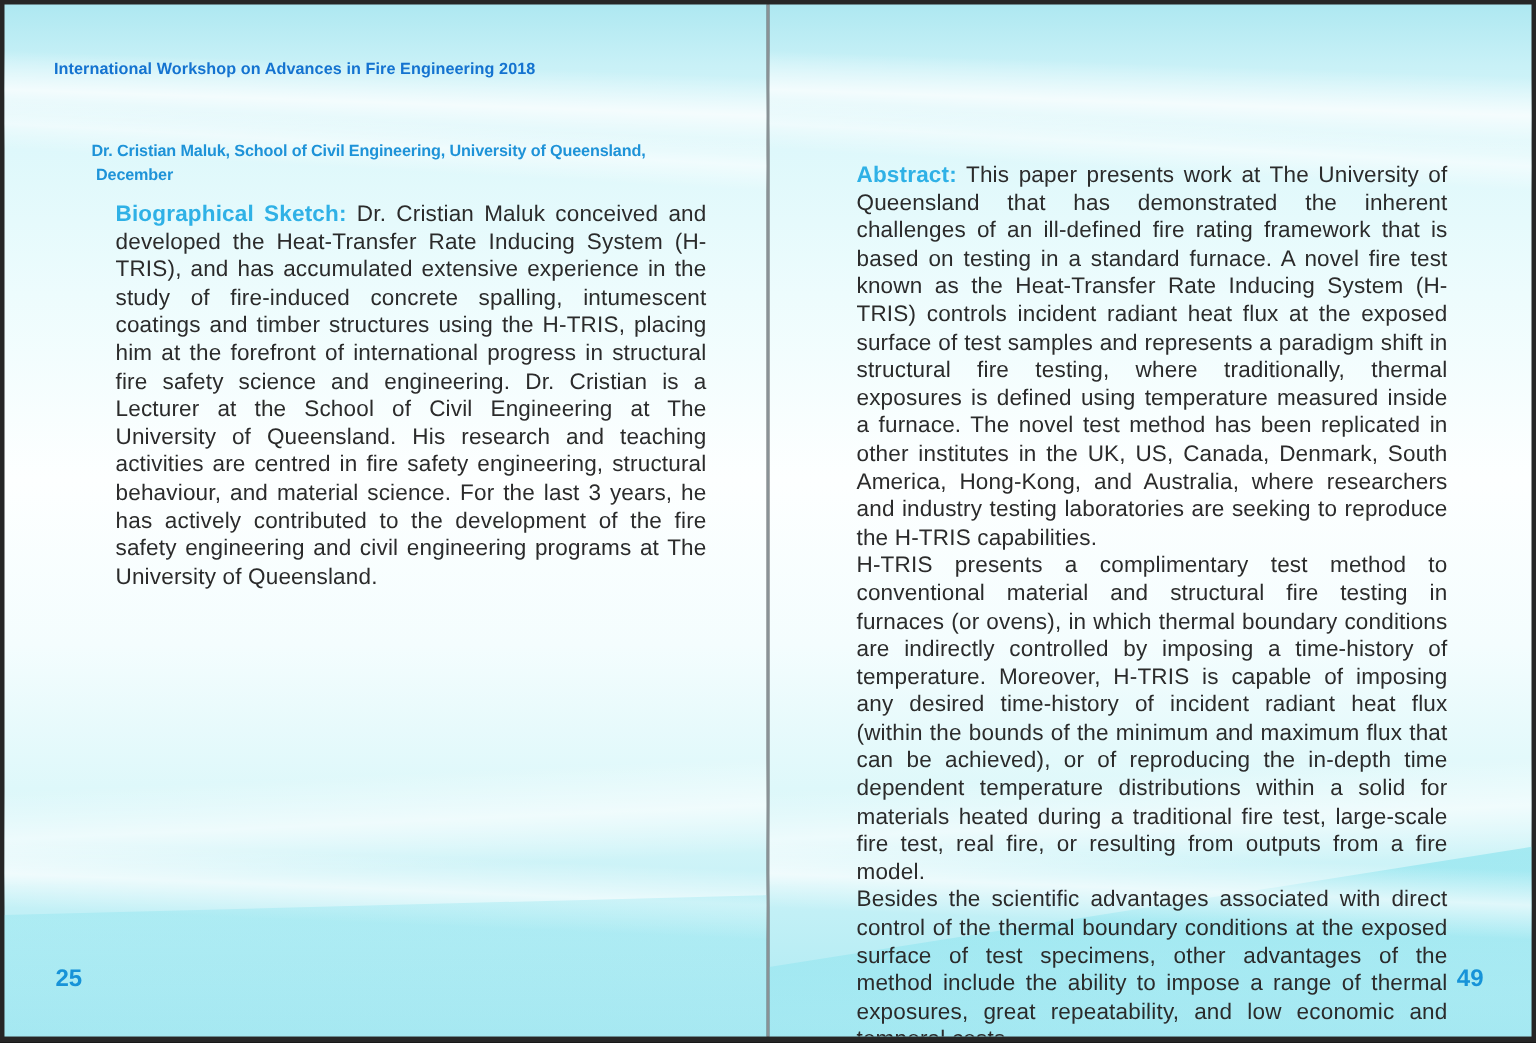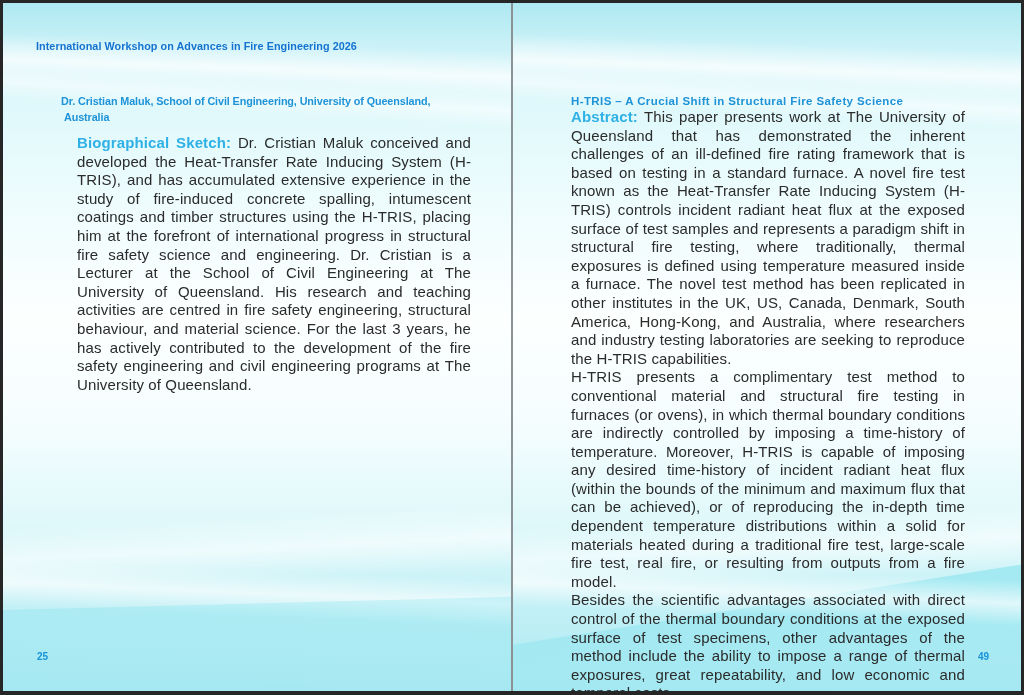--- a/index.html
+++ b/index.html
@@ -62,64 +62,63 @@
     position:absolute; left:58px; width:394px;
     font-size:15px; line-height:18.6px; color:var(--body-text,#2b2b2b);
     text-align:justify; letter-spacing:.12px;
   }
   .page.left  .body-block { top:131px;margin-left:16px; }
   .page.right .body-block { top:105px; }
   .body-block p { margin:0; }
   .lbl { color:var(--accent-label,#2fb1e6); font-weight:bold; }
 
   .pagenum {
-    position:absolute; bottom:29px; font-weight:bold; font-size:10px;
+    position:absolute; bottom:29px; font-weight:bold; font-size:16px;
     color:var(--accent-pagenum,#1793d8);
   }
   .page.left  .pagenum { left:34px; }
   .page.right .pagenum { right:32px; }
 </style>
 </head>
 <body>
 
 <div class="frame">
   <div class="spread">
 
     <section class="page left">
       <div class="sw sw-top-a"></div>
       <div class="sw sw-top-b"></div>
       <div class="sw sw-bot-a"></div>
       <div class="sw sw-bot-b"></div>
       <div class="sw sw-teal-left"></div>
 
-      <div class="hdr">International Workshop on Advances in Fire Engineering 2026</div>
+      <div class="hdr">International Workshop on Advances in Fire Engineering 2018</div>
 
       <div class="heading">
         <div class="hl">Dr. Cristian Maluk, School of Civil Engineering, University of Queensland,</div>
-        <div class="hl hl2">Australia</div>
+        <div class="hl hl2">December</div>
       </div>
 
       <div class="body-block">
         <p><span class="lbl">Biographical Sketch:</span><span> Dr. Cristian Maluk conceived and developed the Heat-Transfer Rate Inducing System (H-TRIS), and has accumulated extensive experience in the study of fire-induced concrete spalling, intumescent coatings and timber structures using the H-TRIS, placing him at the forefront of international progress in structural fire safety science and engineering. Dr. Cristian is a Lecturer at the School of Civil Engineering at The University of Queensland. His research and teaching activities are centred in fire safety engineering, structural behaviour, and material science. For the last 3 years, he has actively contributed to the development of the fire safety engineering and civil engineering programs at The University of Queensland.</span></p>
       </div>
 
       <div class="pagenum">25</div>
     </section>
 
     <div class="divider"></div>
 
     <section class="page right">
       <div class="sw sw-top-a"></div>
       <div class="sw sw-top-b"></div>
       <div class="sw sw-bot-a"></div>
       <div class="sw sw-teal"></div>
       <div class="sw sw-bot-b"></div>
 
 
-      <div class="heading">H-TRIS – A Crucial Shift in Structural Fire Safety Science</div>
 
       <div class="body-block">
         <p><span class="lbl">Abstract:</span><span> This paper presents work at The University of Queensland that has demonstrated the inherent challenges of an ill-defined fire rating framework that is based on testing in a standard furnace. A novel fire test known as the Heat-Transfer Rate Inducing System (H-TRIS) controls incident radiant heat flux at the exposed surface of test samples and represents a paradigm shift in structural fire testing, where traditionally, thermal exposures is defined using temperature measured inside a furnace. The novel test method has been replicated in other institutes in the UK, US, Canada, Denmark, South America, Hong-Kong, and Australia, where researchers and industry testing laboratories are seeking to reproduce the H-TRIS capabilities.</span></p>
         <p>H-TRIS presents a complimentary test method to conventional material and structural fire testing in furnaces (or ovens), in which thermal boundary conditions are indirectly controlled by imposing a time-history of temperature. Moreover, H-TRIS is capable of imposing any desired time-history of incident radiant heat flux (within the bounds of the minimum and maximum flux that can be achieved), or of reproducing the in-depth time dependent temperature distributions within a solid for materials heated during a traditional fire test, large-scale fire test, real fire, or resulting from outputs from a fire model.</p>
         <p>Besides the scientific advantages associated with direct control of the thermal boundary conditions at the exposed surface of test specimens, other advantages of the method include the ability to impose a range of thermal exposures, great repeatability, and low economic and temporal costs.</p>
       </div>
 
       <div class="pagenum">49</div>
     </section>
 

